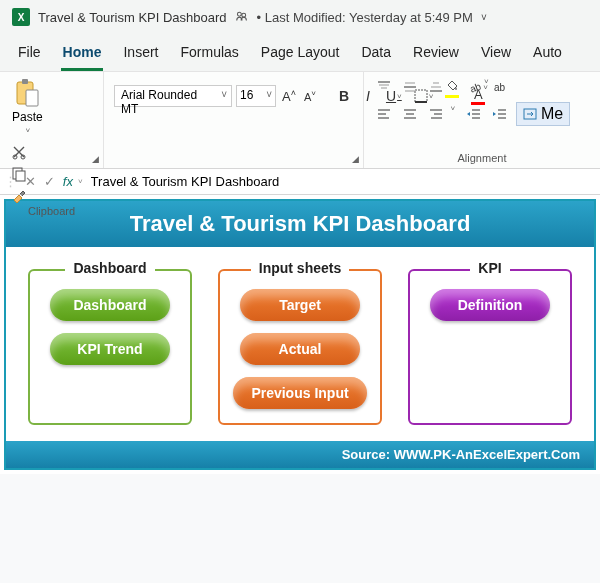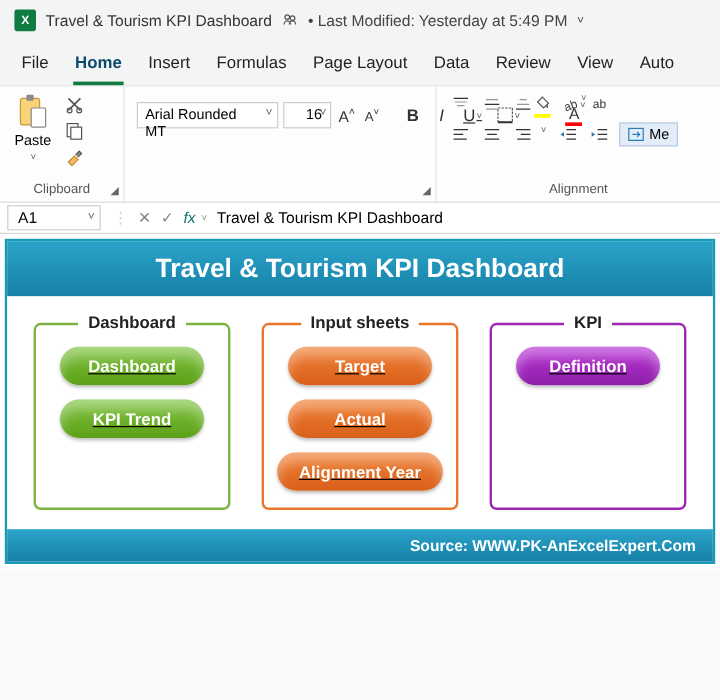--- a/index.html
+++ b/index.html
@@ -14,62 +14,62 @@
   
   .menubar { display: flex; gap: 18px; padding: 6px 16px 0; background: #f3f5f4; font-size: 14px; }
   .menu-item { padding: 4px 2px 8px; cursor: pointer; color:#222; }
   .menu-item.active { color: #0c4a6e; font-weight: 600; border-bottom: 3px solid #107c41; }
 
   .ribbon { display: flex; background: #fcfdfc; border-top: 1px solid #e4e4e4; border-bottom: 1px solid #d6d6d6; height: 98px; }
   .ribbon-group { border-right: 1px solid #e4e4e4; padding: 4px 8px 2px; display:flex; flex-direction:column; justify-content:space-between; position:relative; }
   .group-label { font-size: 11px; color:#555; text-align:center; padding-bottom:2px; display:flex;justify-content:center;align-items:center;gap:20px; }
   .launcher { font-size: 9px; color:#666; position:absolute; right:4px; bottom:4px; }
   
-  .clipboard-body { display:flex; gap:4px; align-items:flex-start; }
+  .clipboard-body { display:flex; gap:4px; align-items:flex-start;flex-direction:column; }
   .paste-btn { display:flex; flex-direction:column; align-items:center; gap:2px; padding:2px 4px; cursor:pointer; }
   .paste-icon { width:28px; height:30px; }
   .mini-btns { display:flex; flex-direction:column; gap:4px; padding-top:2px; }
   .mini-btn { width:22px; height:18px; cursor:pointer; display:flex;align-items:center;justify-content:center; }
   
   .font-body { display:flex; flex-direction:row; gap:18px; padding:2px; }
   .font-row1 { display:flex; gap:4px; align-items:center; }
   .font-select { border:1px solid #ccc; font-size:12px; padding:2px 16px 2px 6px; height:22px; background:#fff; width:118px; position:relative; cursor:pointer; }
   .font-select::after { content:'˅'; position:absolute; right:4px; top:3px; font-size:10px; color:#666; }
-  .size-select { width:40px; border:1px solid #ccc; font-size:12px; padding:2px 14px 2px 18px; height:22px; background:#fff; position:relative; cursor:pointer; }
+  .size-select { width:40px; border:1px solid #ccc; font-size:12px; padding:2px 14px 2px 3px; height:22px; background:#fff; position:relative; cursor:pointer; }
   .size-select::after { content:'˅'; position:absolute; right:3px; top:3px; font-size:10px; color:#666; }
   .incdec { font-size:13px; color:#333; padding:0 2px; cursor:pointer; }
   .font-row2 { display:flex; gap:8px; align-items:center; }
   .fbtn { font-size:14px; cursor:pointer; padding:0 2px; color:#333; min-width:16px; text-align:center; }
   .bold { font-weight:bold; }
   .italic { font-style:italic; }
   .underline { text-decoration:underline; display:inline-flex; align-items:center; }
   .dd { font-size:8px; margin-left:1px; color:#666; }
   .border-icon { display:inline-flex;align-items:center; }
   .fill-icon { display:inline-flex;align-items:center; }
   .fill-swatch { width:14px; height:3px; background:#ffff00; display:block; margin-top:1px; }
   .font-color-icon { display:inline-flex;flex-direction:column;align-items:center; }
   .font-color-swatch { width:14px; height:3px; background:#ff0000; }
   
   .align-body { display:flex; flex-direction:column; gap:6px; padding:2px; }
   .align-row { display:flex; gap:6px; align-items:center; }
   .align-btn { width:20px; height:18px; cursor:pointer; display:flex;align-items:center;justify-content:center; }
-  .merge-btn { border:1px solid #b5c9e0; background:#e3edf9; padding:2px 6px; font-size:12px; cursor:pointer; display:flex;align-items:center;gap:4px; }
+  .merge-btn { border:1px solid #b5c9e0; background:#e3edf9; padding:2px 6px; font-size:16px; cursor:pointer; display:flex;align-items:center;gap:4px; }
   
   .formula-bar { display:flex; align-items:center; background:#fff; border-bottom:1px solid #d6d6d6; height:26px; font-size:13px; }
   .namebox { border:1px solid #ccc; padding:2px 20px 2px 8px; margin:2px 6px; background:#fff; position:relative; width:78px; cursor:text; }
   .namebox::after { content:'˅'; position:absolute; right:4px; top:3px; font-size:10px; color:#666; }
   .fb-sep { color:#ccc; padding:0 4px; }
   .fb-btn { color:#888; padding:0 4px; cursor:pointer; font-size:13px; }
   .fx { font-style:italic; color:#0f766e; padding:0 4px; }
   .fb-input { flex:1; border:none; padding:2px 8px; font-size:13px; background:#fff; }
   
   .sheet { padding:4px; background:#fff; }
   .dash-container { border:2px solid #1a9bb5; }
   .dash-header { background:linear-gradient(#2ba3c9,#1680a8); color:#fff; text-align:center; font-size:22px; font-weight:bold; padding:10px 0; font-family:'Arial Rounded MT Bold','Arial',sans-serif; }
-  .dash-body { display:flex; gap:14px; padding:22px 16px 16px; background:#fff; justify-content:space-around;text-decoration:underline; }
+  .dash-body { display:flex; gap:14px; padding:22px 16px 16px; background:#fff; justify-content:space-around; }
   .card { border:2px solid; border-radius:6px; padding:18px 10px 14px; width:164px; position:relative; display:flex; flex-direction:column; align-items:center; gap:12px; }
   .card-title { position:absolute; top:-11px; background:#fff; padding:0 8px; font-weight:bold; font-size:14px; color:#222; }
   .card.green { border-color:#7cb342; }
   .card.orange { border-color:#e8762d; }
   .card.purple { border-color:#9c27b0; }
   .pill { border-radius:18px; padding:8px 18px; color:#fff; font-weight:bold; font-size:14px; cursor:pointer; min-width:120px; text-align:center; box-shadow:inset 0 8px 10px rgba(255,255,255,0.35), 0 2px 3px rgba(0,0,0,0.25); }
   .pill.green { background:linear-gradient(#80c342,#5ca017); }
   .pill.orange { background:linear-gradient(#f08035,#d8601a); }
   .pill.purple { background:linear-gradient(#b935d6,#8e1fa8); }
   .dash-footer { background:linear-gradient(#2ba3c9,#1680a8); color:#fff; text-align:right; font-size:13px; font-weight:bold; padding:6px 14px; }
@@ -262,21 +262,20 @@
             </svg>
             <span>Me</span>
           </span>
       </div>
     </div>
     <div class="group-label">Alignment</div>
   </div>
 </div>
 
 <div class="formula-bar">
-  <div class="namebox">A1</div>
   <span class="fb-sep">⋮</span>
   <span class="fb-btn">✕</span>
   <span class="fb-btn">✓</span>
   <span class="fx">fx</span>
     <span class="dd" style="color:#888">˅</span>
   <input class="fb-input" value="Travel &amp; Tourism KPI Dashboard" style="">
 </div>
 
 <div class="sheet">
   <div class="dash-container">
@@ -284,21 +283,21 @@
     <div class="dash-body">
       <div class="card green">
         <div class="card-title">Dashboard</div>
         <div class="pill green">Dashboard</div>
         <div class="pill green">KPI Trend</div>
       </div>
       <div class="card orange">
         <div class="card-title">Input sheets</div>
         <div class="pill orange">Target</div>
         <div class="pill orange">Actual</div>
-        <div class="pill orange">Alignment Year</div>
+        <div class="pill orange">Previous Input</div>
       </div>
       <div class="card purple">
         <div class="card-title">KPI</div>
         <div class="pill purple">Definition</div>
       </div>
     </div>
     <div class="dash-footer">Source: WWW.PK-AnExcelExpert.Com</div>
   </div>
 </div>
 

